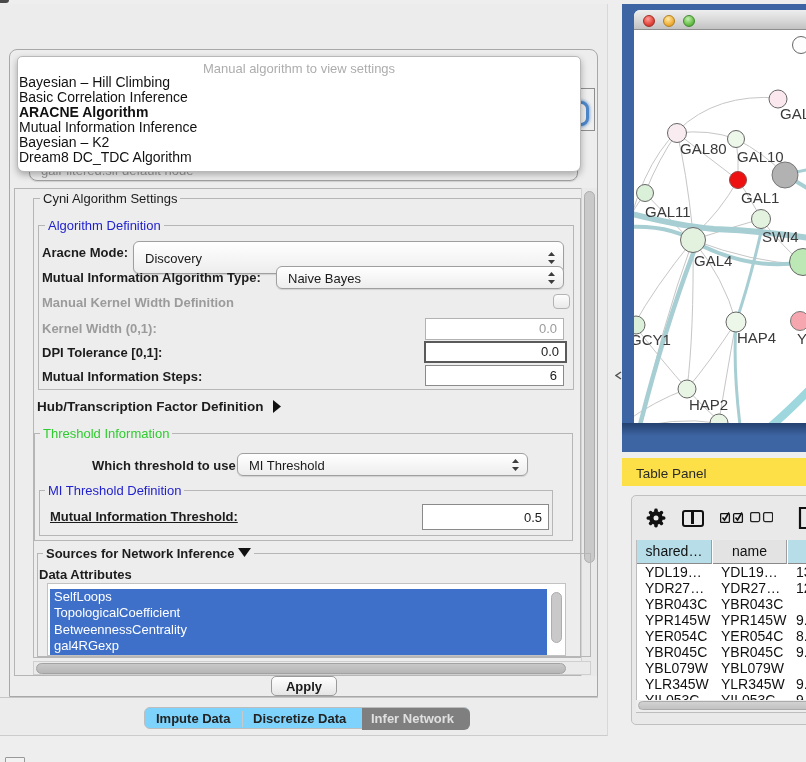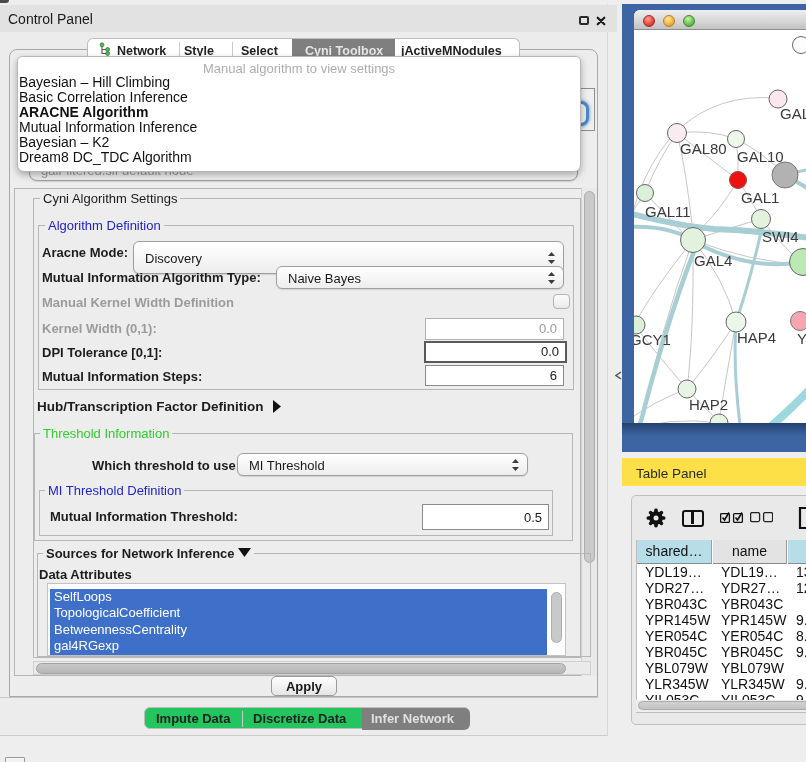--- a/index.html
+++ b/index.html
@@ -25,49 +25,23 @@
 .grp { position:absolute; border:1px solid #b6b6b6; }
 .gtitle { position:absolute; background:#ededed; padding:0 3px; font-size:13px; }
 </style>
 </head>
 <body>
 
 <div class="abs" style="left:0;top:0;width:9px;height:3px;background:#4a4a4a;border-radius:0 0 3px 0;"></div>
 
 <div class="abs" id="dock" style="left:0;top:4px;width:608px;height:732px;background:#ececec;border-right:1px solid #d8d8d8;border-bottom:1px solid #cccccc;">
 
-  <div class="abs" style="left:0;top:0.5px;width:617px;height:27px;background:#e2e2e2;">
-    <div class="abs" style="left:8px;top:6px;font-size:14px;color:#1a1a1a;">Control Panel</div>
-
-    <div class="abs" style="left:579px;top:11px;width:10px;height:9px;border:2px solid #2a2a2a;border-radius:2px;"></div>
-
-    <svg class="abs" style="left:596px;top:11.5px;" width="10" height="10" viewBox="0 0 12 12">
-      <path d="M2 2 L10 10 M10 2 L2 10" stroke="#1a1a1a" stroke-width="2.6" stroke-linecap="round"></path>
-    </svg>
-  </div>
 
   <div class="abs" style="left:9px;top:45px;width:589px;height:648px;background:#ededed;border:1px solid #a8a8a8;border-radius:8px 8px 0 0;"></div>
 
-  <div class="abs" style="left:87px;top:34px;width:433px;height:23px;background:#fff;border:1px solid #bdbdbd;border-bottom:none;border-radius:6px 6px 0 0;">
-    <svg class="abs" style="left:11px;top:3px" width="12" height="14" viewBox="0 0 12 14">
-      <path d="M3 4 L3 11.5 L8 11.5 M3 7.5 L7.5 7.5" stroke="#555" stroke-width="1.1" fill="none"></path>
-      <circle cx="3" cy="2.8" r="2" fill="#5cb85c" stroke="#2c7031" stroke-width="0.7"></circle>
-      <circle cx="8.6" cy="7.5" r="2" fill="#5cb85c" stroke="#2c7031" stroke-width="0.7"></circle>
-      <circle cx="8.6" cy="11.5" r="2" fill="#5cb85c" stroke="#2c7031" stroke-width="0.7"></circle>
-    </svg>
-    <div class="abs" style="left:29px;top:5px;font-size:12.5px;font-weight:600;color:#222;">Network</div>
-    <div class="abs" style="left:91px;top:3px;width:1px;height:17px;background:#c9c9c9;"></div>
-    <div class="abs" style="left:96px;top:5px;font-size:12.5px;font-weight:600;color:#222;">Style</div>
-    <div class="abs" style="left:144px;top:3px;width:1px;height:17px;background:#c9c9c9;"></div>
-    <div class="abs" style="left:153px;top:5px;font-size:12.5px;font-weight:600;color:#222;">Select</div>
-    <div class="abs" style="left:204px;top:0;width:103px;height:23px;background:#7f7f7f;">
-      <div class="abs" style="left:13px;top:5px;font-size:12.5px;font-weight:600;color:#e6e6e6;">Cyni Toolbox</div>
-    </div>
-    <div class="abs" style="left:313px;top:5px;font-size:12.5px;font-weight:600;color:#222;">jActiveMNodules</div>
-  </div>
 
   <div class="abs" style="left:555px;top:83.5px;width:40px;height:43px;background:#efefef;border:1px solid #8e8e8e;"></div>
   <div class="abs" style="left:548px;top:96.5px;width:41px;height:25px;border:3px solid #4d87c9;border-radius:8px;background:#ececec;box-shadow:0 0 3px 1px rgba(77,135,201,0.65);"></div>
 
   <div class="combo" style="left:29px;top:148px;width:549px;height:29px;border-radius:8px;">
     <div class="ctext" style="color:#9b9b9b;top:17px;">galFiltered.sif default node</div>
   </div>
 
   <div class="abs" style="left:14px;top:184px;width:583px;height:488px;border:1px solid #b5b5b5;background:#ededed;"></div>
 
@@ -123,21 +97,21 @@
     <div class="ctext">MI Threshold</div>
     <svg class="carr" viewBox="0 0 9 14">
         <path d="M4.5 1 L8 5 L1 5 Z" fill="#3c3c3c"></path>
         <path d="M4.5 13 L8 9 L1 9 Z" fill="#3c3c3c"></path>
       </svg>
   </div>
 
   <div class="grp" style="left:39px;top:486px;width:514px;height:46px;"></div>
   <div class="gtitle" style="left:45px;top:479px;color:#2222cc;">MI Threshold Definition</div>
 
-  <div class="lab abs" style="left:50px;top:505px;">Mutual Information Threshold:</div>
+  <div class="lab abs" style="left:50px;top:505px;text-decoration:underline;">Mutual Information Threshold:</div>
   <div class="field" style="left:422px;top:500px;width:127px;height:26px;border:1px solid #8a8a8a;">0.5</div>
 
   <div class="grp" style="left:37px;top:549px;width:554px;height:104px;"></div>
   <div class="gtitle" style="left:43px;top:542px;color:#1c1c1c;font-weight:bold;font-size:13px;">Sources for Network Inference <svg width="13" height="9" viewBox="0 0 13 9" style="margin-bottom:1px;">
         <path d="M0 0 L13 0 L6.5 9 Z" fill="#111"></path>
       </svg></div>
 
   <div class="lab abs" style="left:39px;top:563px;">Data Attributes</div>
 
   <div class="abs" style="left:47px;top:579px;width:519px;height:73px;background:#fff;border:1px solid #c2c2c2;">
@@ -148,21 +122,21 @@
   </div>
 
   <div class="abs" style="left:33px;top:657px;width:558px;height:14px;background:#eaeaea;border:1px solid #cfcfcf;"></div>
   <div class="abs" style="left:36px;top:659px;width:530px;height:11px;background:linear-gradient(#c8c8c8,#b6b6b6);border:1px solid #a2a2a2;border-radius:6px;"></div>
 
   <div class="abs" style="left:271px;top:672px;width:66px;height:20px;background:linear-gradient(#ffffff,#f2f2f2 50%,#e5e5e5);border:1px solid #9a9a9a;border-radius:5px;text-align:center;">
     <span style="font-size:13px;font-weight:600;color:#1a1a1a;line-height:17px;">Apply</span>
   </div>
 
   <div class="abs" style="left:0;top:693px;width:598px;height:1px;background:#c6c6c6;"></div>
-  <div class="abs" style="left:144px;top:703px;width:326px;height:22px;background:#22c55e;border:1px solid #bdbdbd;border-radius:6px;">
+  <div class="abs" style="left:144px;top:703px;width:326px;height:22px;background:#7dd3fc;border:1px solid #bdbdbd;border-radius:6px;">
     <div class="abs" style="left:11px;top:3px;font-size:13px;font-weight:600;color:#222;">Impute Data</div>
     <div class="abs" style="left:97px;top:3px;width:1px;height:16px;background:#c9c9c9;"></div>
     <div class="abs" style="left:108px;top:3px;font-size:13px;font-weight:600;color:#222;">Discretize Data</div>
     <div class="abs" style="left:217px;top:0;width:108px;height:22px;background:#7f7f7f;border-radius:0 6px 6px 0;">
       <div class="abs" style="left:9px;top:3px;font-size:13px;font-weight:600;color:#e0e0e0;">Infer Network</div>
     </div>
   </div>
 </div>
 
 <svg class="abs" style="left:615px;top:371px;" width="7" height="9" viewBox="0 0 7 9">

